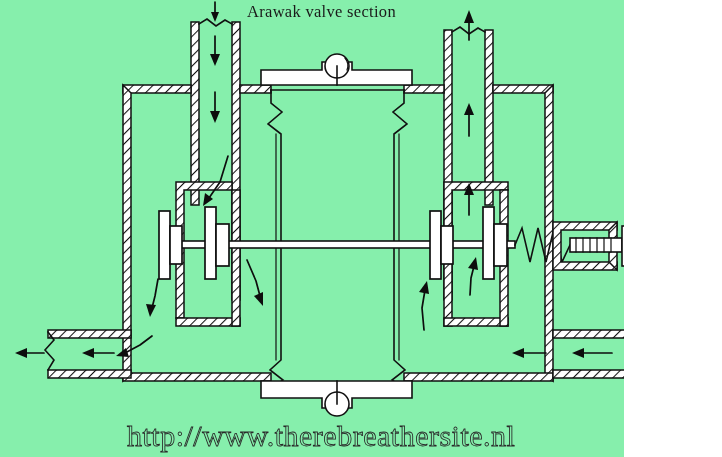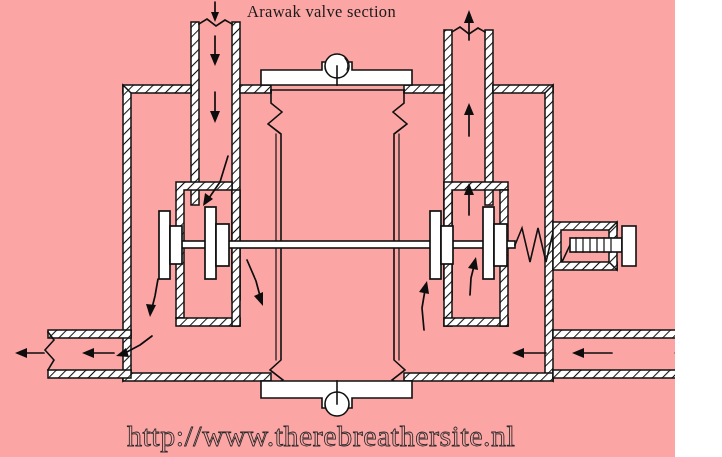--- a/index.html
+++ b/index.html
@@ -5,23 +5,23 @@
   html, body {
     margin: 0;
     padding: 0;
     background: #ffffff;
   }
   body {
     font-family: "Liberation Serif", "DejaVu Serif", serif;
   }
   #page {
     position: relative;
-    width: 675px;
+    width: 624px;
     height: 457px;
-    background: #fca5a5;
+    background: #86efac;
     overflow: hidden;
   }
   #figure-svg {
     position: absolute;
     left: 0;
     top: 0;
     width: 722px;
     height: 457px;
     display: block;
   }

